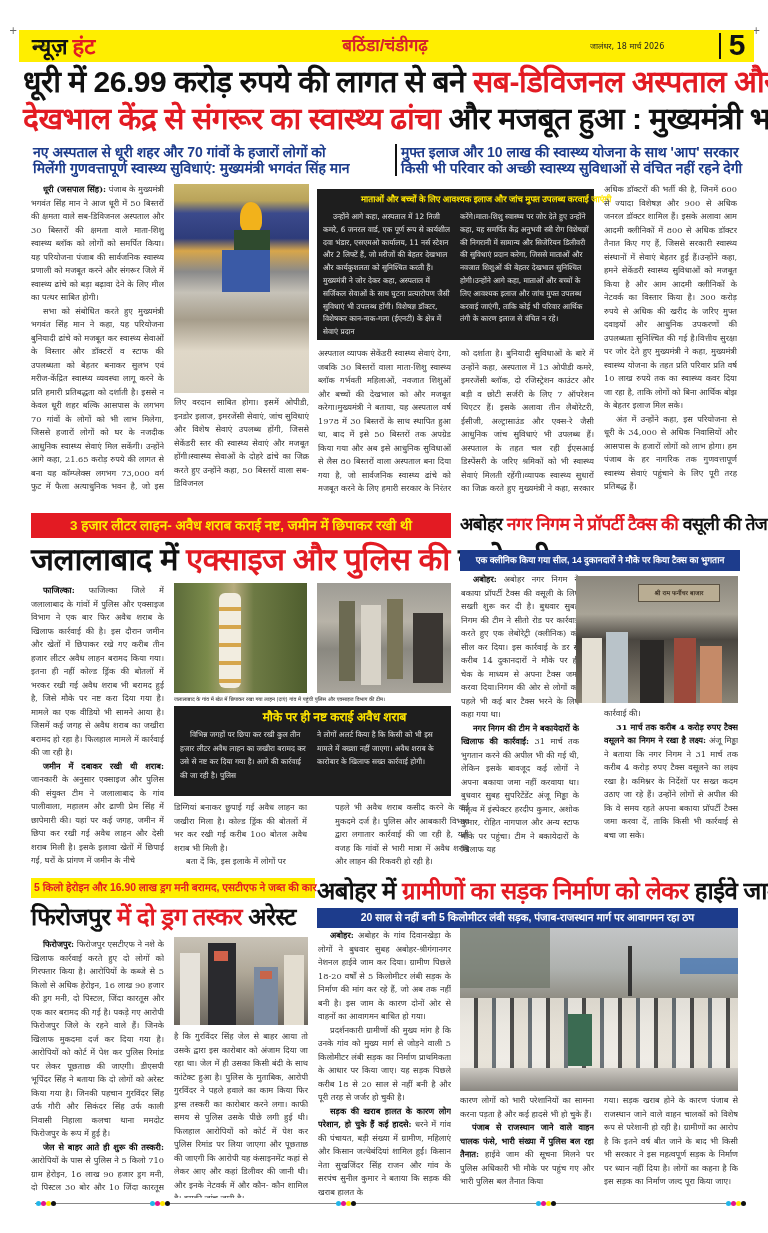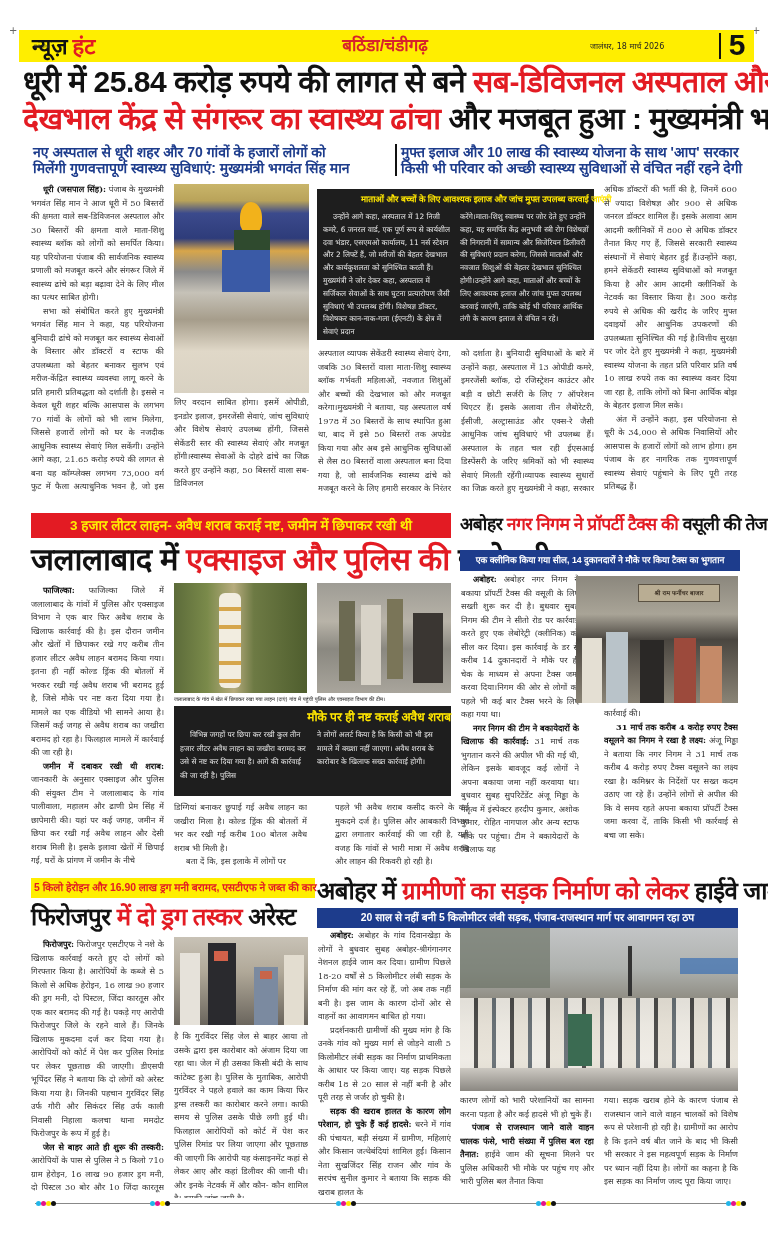--- a/index.html
+++ b/index.html
@@ -64,21 +64,21 @@
   <span class="tag" style="left:2px;">हिंदी दैनिक</span>
   <span class="a">न्यूज़</span>
   <span class="b">हंट</span>
 </div>
 <div class="abs section">बठिंडा/चंडीगढ़</div>
 <div class="abs dateline">जालंधर, 18 मार्च 2026</div>
 <div class="abs pgdiv"></div>
 <div class="abs pgnum">5</div>
 
 <div class="abs h1 lead1">
-  <span class="blk">धूरी में 25.84 करोड़ रुपये की लागत से बने </span><span class="red">सब-डिविजनल अस्पताल और माता-शिशु स्वास्थ्य</span>
+  <span class="blk">धूरी में 26.99 करोड़ रुपये की लागत से बने </span><span class="red">सब-डिविजनल अस्पताल और माता-शिशु स्वास्थ्य</span>
 </div>
 <div class="abs h1 lead2">
   <span class="red">देखभाल केंद्र से संगरूर का स्वास्थ्य ढांचा</span><span class="blk"> और मजबूत हुआ : मुख्यमंत्री भगवंत सिंह मान</span>
 </div>
 
 <div class="abs deck deck-left">नए अस्पताल से धूरी शहर और 70 गांवों के हजारों लोगों को मिलेंगी गुणवत्तापूर्ण स्वास्थ्य सुविधाएं: मुख्यमंत्री भगवंत सिंह मान</div>
 <div class="abs deck deck-right">मुफ्त इलाज और 10 लाख की स्वास्थ्य योजना के साथ 'आप' सरकार किसी भी परिवार को अच्छी स्वास्थ्य सुविधाओं से वंचित नहीं रहने देगी</div>
 
 <div class="abs col" style="left:31px;top:183px;width:133px;height:310px;">
   <p><b>धूरी (जसपाल सिंह):</b><span> पंजाब के मुख्यमंत्री भगवंत सिंह मान ने आज धूरी में 50 बिस्तरों की क्षमता वाले सब-डिविजनल अस्पताल और 30 बिस्तरों की क्षमता वाले माता-शिशु स्वास्थ्य ब्लॉक को लोगों को समर्पित किया। यह परियोजना पंजाब की सार्वजनिक स्वास्थ्य प्रणाली को मजबूत करने और संगरूर जिले में स्वास्थ्य ढांचे को बड़ा बढ़ावा देने के लिए मील का पत्थर साबित होगी।</span></p>
@@ -128,21 +128,21 @@
 </div>
 <div class="photo" style="left:317px;top:583px;width:134px;height:110px;background:linear-gradient(180deg,#9e9c95 0%,#b8b3a8 35%,#8a8880 60%,#a9a59c 100%);">
   <div style="position:absolute;left:22px;top:18px;width:16px;height:80px;background:#6c6a52;"></div>
   <div style="position:absolute;left:44px;top:22px;width:20px;height:80px;background:#d8d3c8;"></div>
   <div style="position:absolute;left:70px;top:16px;width:16px;height:80px;background:#7a7558;"></div>
   <div style="position:absolute;left:96px;top:30px;width:30px;height:70px;background:#3a3632;"></div>
 </div>
 <div class="abs caption" style="left:174px;top:695px;width:280px;">जलालाबाद के गांव में खेत में छिपाकर रखा गया लाहन (दाएं) गांव में पहुंची पुलिस और एक्साइज विभाग की टीम।</div>
 
 <div class="abs blackbox" style="left:174px;top:706px;width:277px;height:90px;">
-  <div class="bh" style="font-size:12px;line-height:18px;margin-top:2px;text-align:right;">मौके पर ही नष्ट कराई अवैध शराब</div>
+  <div class="bh" style="font-size:12px;line-height:18px;margin-top:2px;">मौके पर ही नष्ट कराई अवैध शराब</div>
   <div class="bc" style="position:absolute;left:143px;top:22px;width:130px;height:66px;font-size:7.4px;line-height:13.5px;">ने लोगों अलर्ट किया है कि किसी को भी इस मामले में बख्शा नहीं जाएगा। अवैध शराब के कारोबार के खिलाफ सख्त कार्रवाई होगी।</div>
   <div class="bc" style="position:absolute;left:6px;top:22px;width:127px;height:66px;font-size:7.4px;line-height:13.5px;text-indent:10px;">विभिन्न जगहों पर छिपा कर रखी कुल तीन हजार लीटर अवैध लाहन का जखीरा बरामद कर उसे से नष्ट कर दिया गया है। आगे की कार्रवाई की जा रही है। पुलिस</div>
 </div>
 
 <div class="abs col" style="left:174px;top:801px;width:133px;height:80px;">
   <p style="text-indent:0">डिग्गियां बनाकर छुपाई गई अवैध लाहन का जखीरा मिला है। कोल्ड ड्रिंक की बोतलों में भर कर रखी गई करीब 100 बोतल अवैध शराब भी मिली है।</p>
   <p>बता दें कि, इस इलाके में लोगों पर</p>
 </div>
 <div class="abs col" style="left:335px;top:801px;width:134px;height:80px;">
   <p style="text-indent:0">पहले भी अवैध शराब कसीद करने के कई मुकदमे दर्ज है। पुलिस और आबकारी विभाग द्वारा लगातार कार्रवाई की जा रही है, यही वजह कि गांवों से भारी मात्रा में अवैध शराब और लाहन की रिकवरी हो रही है।</p>

